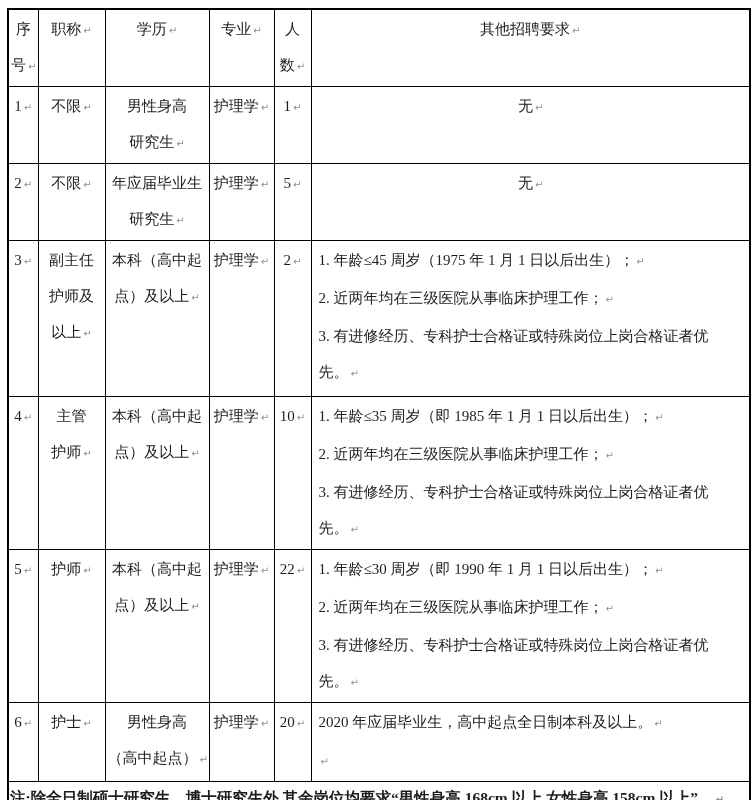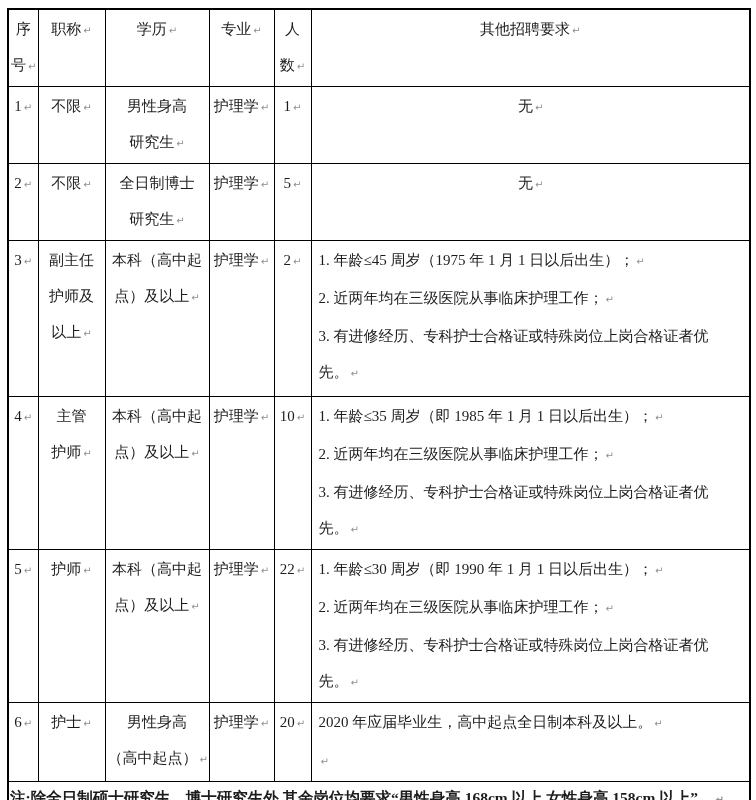--- a/index.html
+++ b/index.html
@@ -130,21 +130,21 @@
           </td>
         </tr>
         <tr class="r1">
           <td>
             <div class="line">2<span class="pmark">↵</span></div>
           </td>
           <td>
             <div class="line">不限<span class="pmark">↵</span></div>
           </td>
           <td>
-            <div class="line">全日制博士</div>
+            <div class="line">年应届毕业生</div>
             <div class="line">研究生<span class="pmark">↵</span></div>
           </td>
           <td>
             <div class="line">护理学<span class="pmark">↵</span></div>
           </td>
           <td>
             <div class="line">5<span class="pmark">↵</span></div>
           </td>
           <td class="req">
             <div class="para center">

